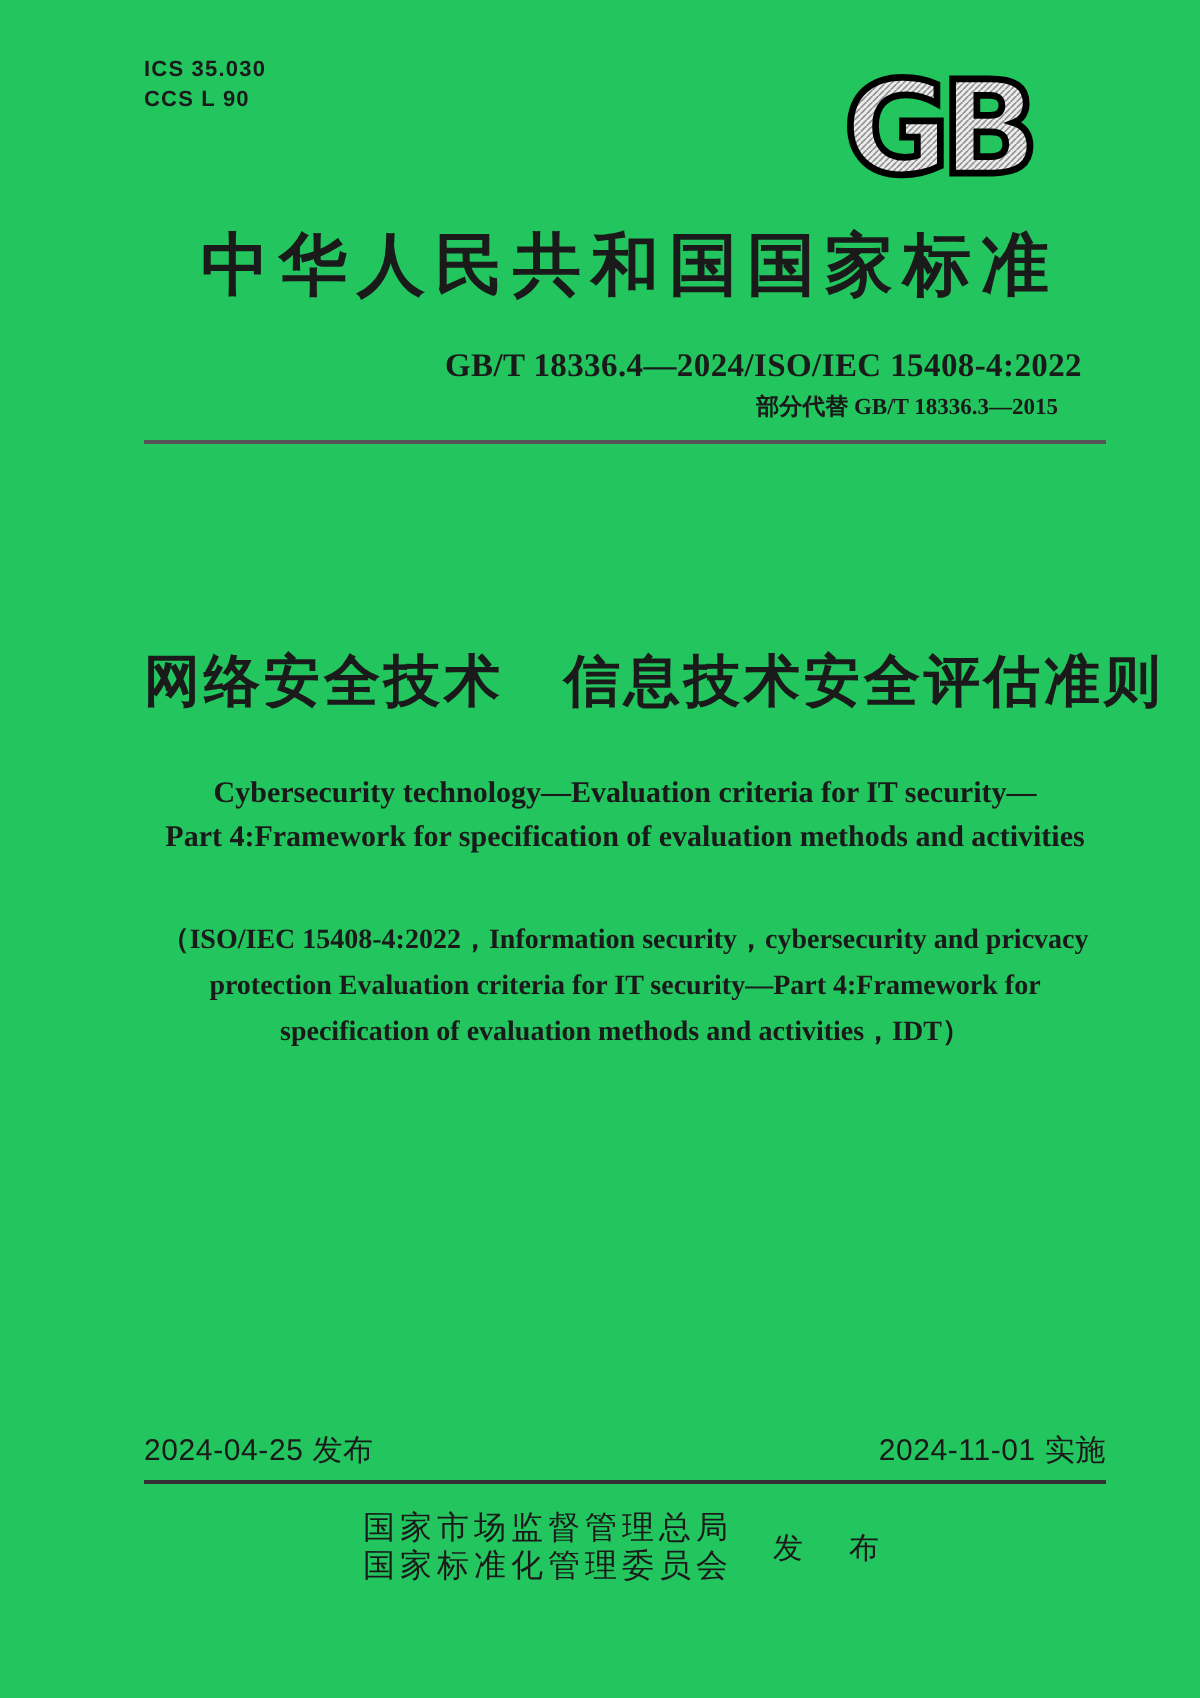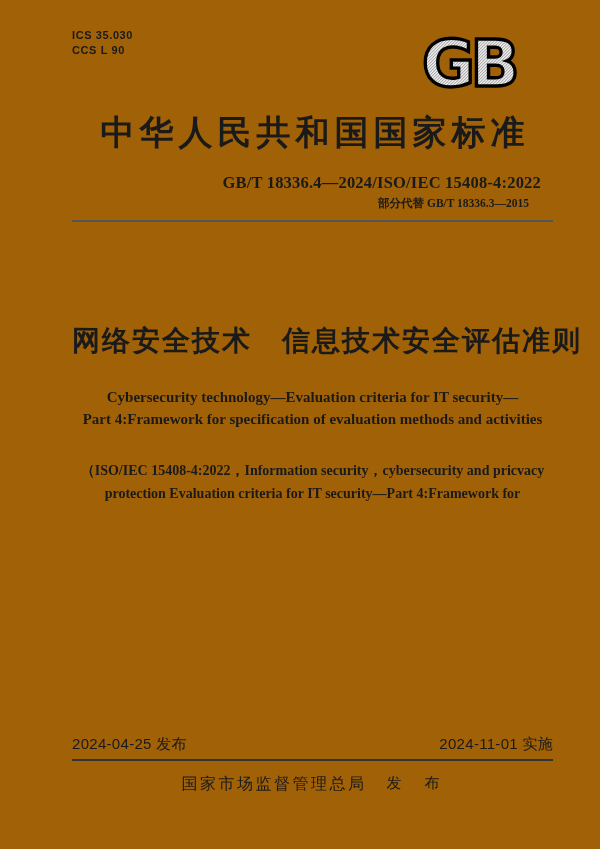--- a/index.html
+++ b/index.html
@@ -1,21 +1,21 @@
 <!DOCTYPE html>
 <html><head>
 <meta charset="utf-8">
 <style>
   html, body { margin: 0; padding: 0; background: #ffffff; }
   .page {
     position: relative;
     width: 600px;
     height: 849px;
     box-sizing: border-box;
-    background: #a16207;
+    background: #22c55e;
     color: #1a1a1a;
     font-family: "Liberation Sans", sans-serif;
     display: flex;
     flex-direction: column;
     padding: 26px 47px 56px 72px;
     overflow: hidden;
   }
   .header {
     display: flex;
     justify-content: space-between;
@@ -158,29 +158,31 @@
   </div>
 
   <div class="title-en">
     <div>Cybersecurity technology—Evaluation criteria for IT security—</div>
     <div>Part 4:Framework for specification of evaluation methods and activities</div>
   </div>
 
   <div class="iso-note">
     <div>（ISO/IEC 15408-4:2022，Information security，cybersecurity and pricvacy</div>
     <div>protection Evaluation criteria for IT security—Part 4:Framework for</div>
+    <div>specification of evaluation methods and activities，IDT）</div>
   </div>
 
   <div class="spacer"></div>
 
   <div class="dates">
     <span>2024-04-25 发布</span>
     <span>2024-11-01 实施</span>
   </div>
 
   <div class="publisher-row">
     <div class="publisher-names">
       <div>国家市场监督管理总局</div>
+      <div>国家标准化管理委员会</div>
     </div>
     <div class="publish-label">发　布</div>
   </div>
 
 </div>
 
 </body></html>

